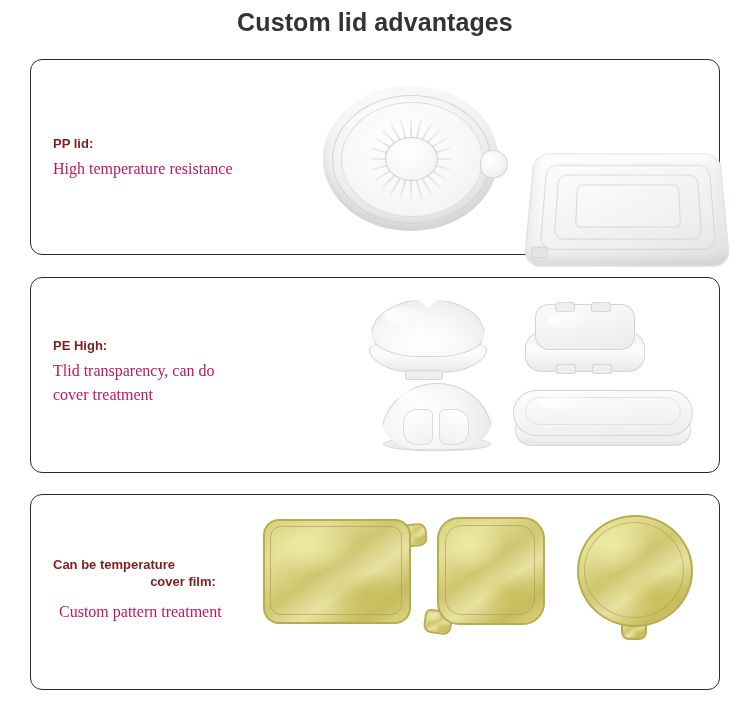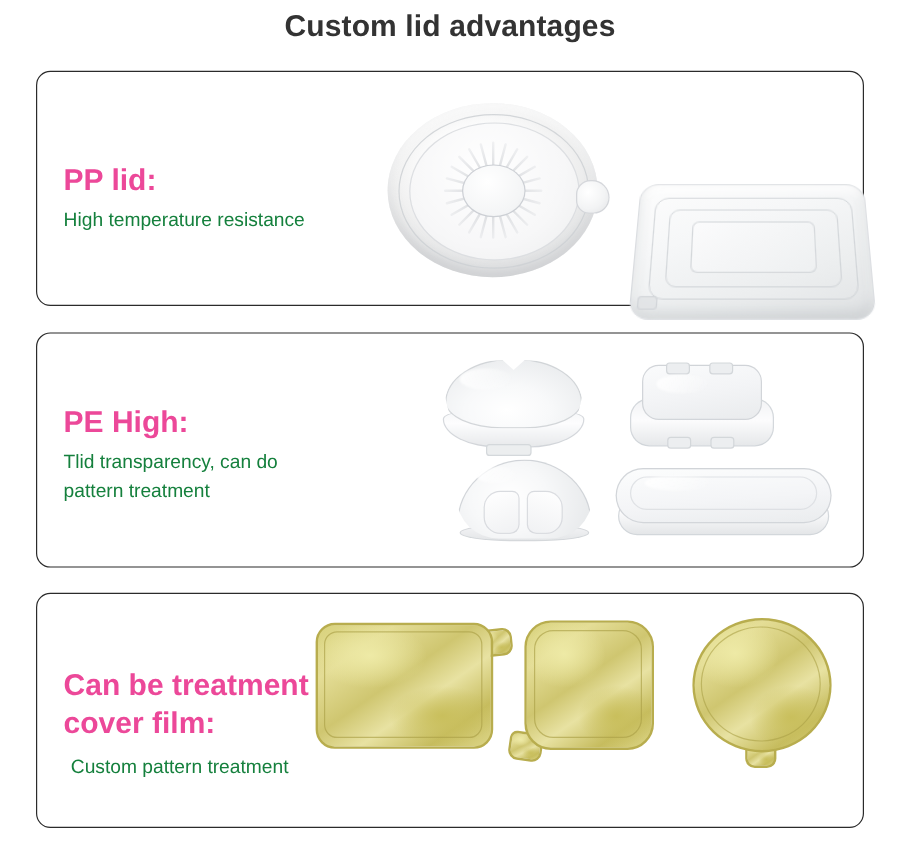--- a/index.html
+++ b/index.html
@@ -42,32 +42,33 @@
   #panel-pp  { top: 59px;  height: 196px; }
   #panel-pe  { top: 277px; height: 196px; }
   #panel-film{ top: 494px; height: 196px; }
 
   .panel-text {
     position: absolute;
     left: 22px;
     width: 260px;
   }
   .panel-heading {
-    font-size: 25px;
+    font-size: 13px;
     font-weight: bold;
-    color: #ec4899;
+    color: #7f1d1d;
     line-height: 1.18;
     margin: 0 0 6px 0;
   }
   .panel-sub {
     font-size: 16px;
     font-weight: normal;
-    color: #15803d;
+    color: #be185d;
     line-height: 1.5;
     margin: 0;
+    font-family: Liberation Serif, serif;
   }
   #pp-text   { top: 76px; }
   #pe-text   { top: 60px; }
   #film-text { top: 62px; }
   #film-text .panel-sub { padding-left: 6px; }
 
   
   .stage {
     position: absolute;
     top: 0; left: 0;
@@ -439,21 +440,21 @@
     </div>
 
   </div>
 </div>
 
 <div class="panel" id="panel-pe">
 
   <div class="panel-text" id="pe-text">
     <p class="panel-heading">PE High:</p>
     <p class="panel-sub">Tlid transparency, can do</p>
-    <p class="panel-sub">pattern treatment</p>
+    <p class="panel-sub">cover treatment</p>
   </div>
 
   <div class="stage">
 
     <div class="art pe-heart">
       <div class="skirt"></div>
       <div class="foot"></div>
       <div class="dome"></div>
       <div class="gloss"></div>
     </div>
@@ -483,22 +484,22 @@
       <div class="inner"></div>
       <div class="gloss"></div>
     </div>
 
   </div>
 </div>
 
 <div class="panel" id="panel-film">
 
   <div class="panel-text" id="film-text">
-    <p class="panel-heading">Can be treatment</p>
-    <p class="panel-heading" style="margin-top:-4px;margin-bottom:10px;">cover film:</p>
+    <p class="panel-heading">Can be temperature</p>
+    <p class="panel-heading" style="margin-top:-4px;margin-bottom:10px;text-align:center;">cover film:</p>
     <p class="panel-sub">Custom pattern treatment</p>
   </div>
 
   <div class="stage">
 
     <div class="art film-rect">
       <div class="tab gold-surface gold-edge"></div>
       <div class="plate gold-surface gold-edge"></div>
       <div class="inner"></div>
     </div>

